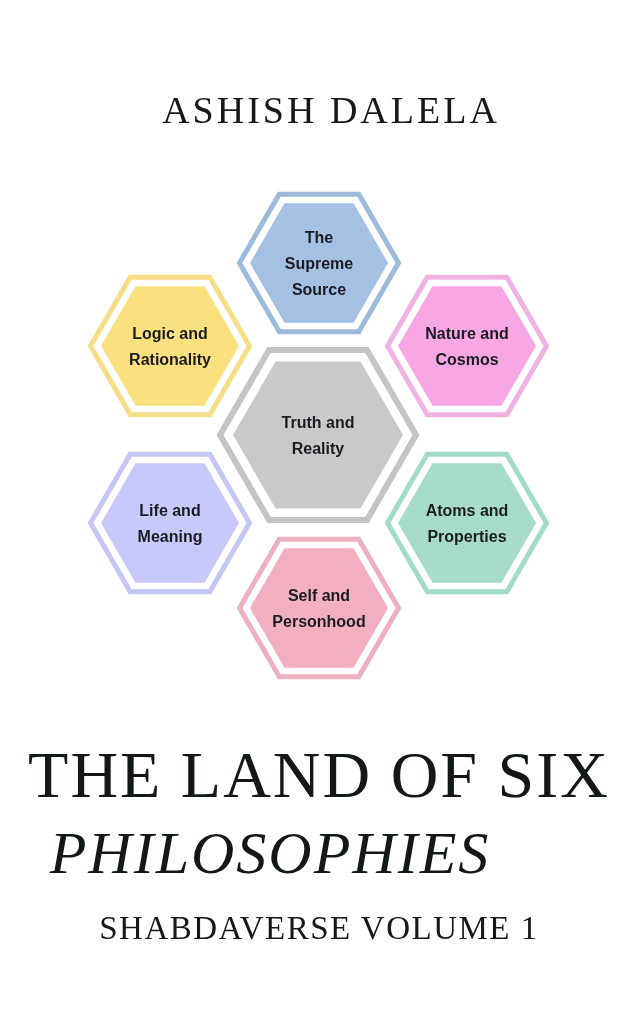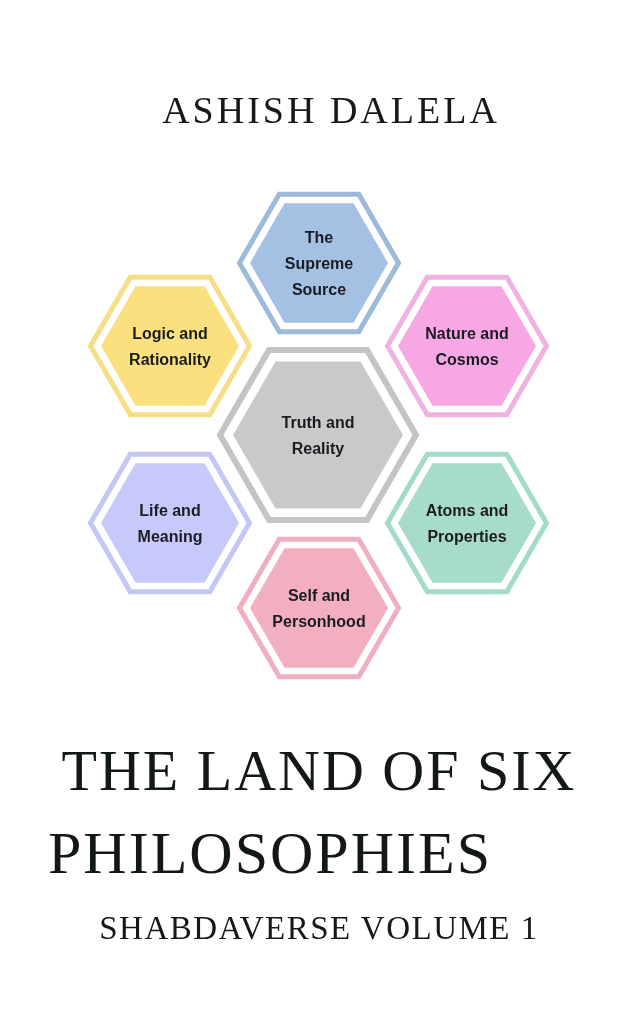--- a/index.html
+++ b/index.html
@@ -2,23 +2,23 @@
 <html><head>
 <meta charset="utf-8">
 <style>
   html, body { margin: 0; padding: 0; background: #ffffff; }
   body { width: 638px; height: 1020px; position: relative; overflow: hidden; font-family: "Liberation Sans", sans-serif; }
   .author { position: absolute; top: 88px; left: 12px; width: 638px; text-align: center;
     font-family: "Liberation Serif", "DejaVu Serif", serif; font-size: 38px; letter-spacing: 3px; color: #151a17; }
   svg.hexes { position: absolute; left: 0; top: 0; }
   .hex-label { font-family: "Liberation Sans", "DejaVu Sans", sans-serif; font-weight: bold; font-size: 16px; fill: #1b1b22; }
   .title1 { position: absolute; top: 742px; left: 0; width: 638px; text-align: center;
-    font-family: "Liberation Serif", "DejaVu Serif", serif; font-size: 58px; letter-spacing: 2px; color: #121814; line-height: 1; }
+    font-family: "Liberation Serif", "DejaVu Serif", serif; font-size: 66px; letter-spacing: 2px; color: #121814; line-height: 1; }
   .title2 { position: absolute; top: 823px; left: 0; width: 540px; text-align: center;
-    font-family: "Liberation Serif", "DejaVu Serif", serif; font-size: 60px; letter-spacing: 2px; color: #121814; line-height: 1; }
+    font-family: "Liberation Serif", "DejaVu Serif", serif; font-size: 60px; letter-spacing: 2px; color: #121814; line-height: 1; font-style: italic; }
   .subtitle { position: absolute; top: 912px; left: 0; width: 638px; text-align: center;
     font-family: "Liberation Serif", "DejaVu Serif", serif; font-size: 33px; letter-spacing: 1.5px; color: #151a17; line-height: 1; }
 </style>
 </head>
 <body>
 
 <div class="author">ASHISH DALELA</div>
 
 <svg class="hexes" width="638" height="1020" viewBox="0 0 638 1020" xmlns="http://www.w3.org/2000/svg">
     <g>

